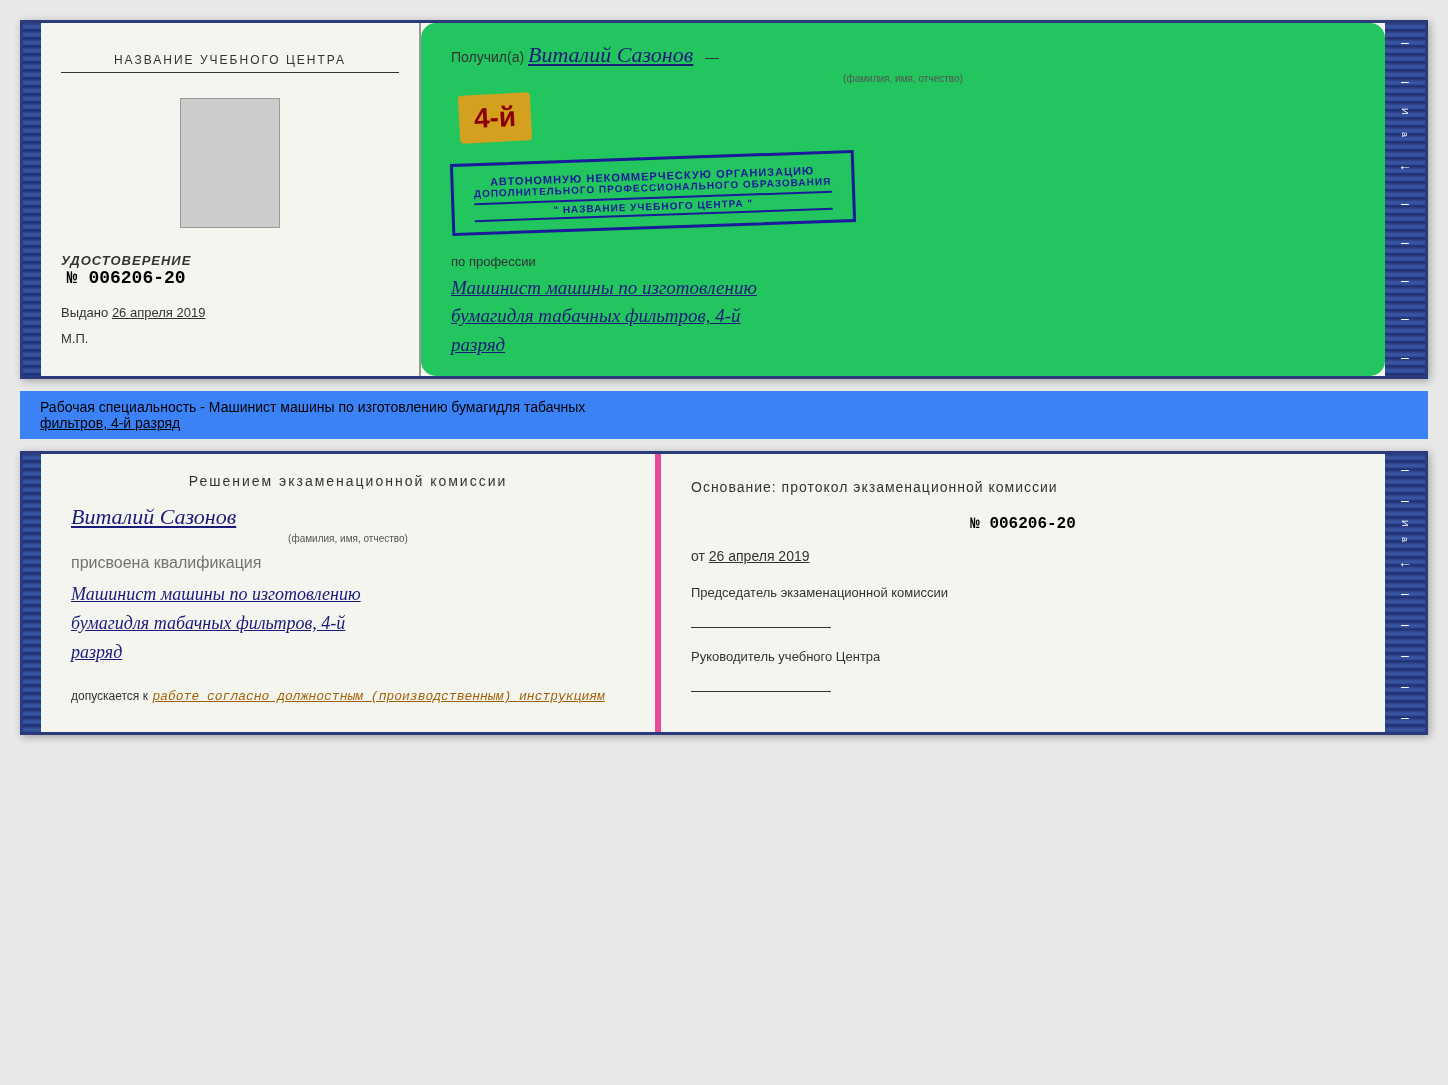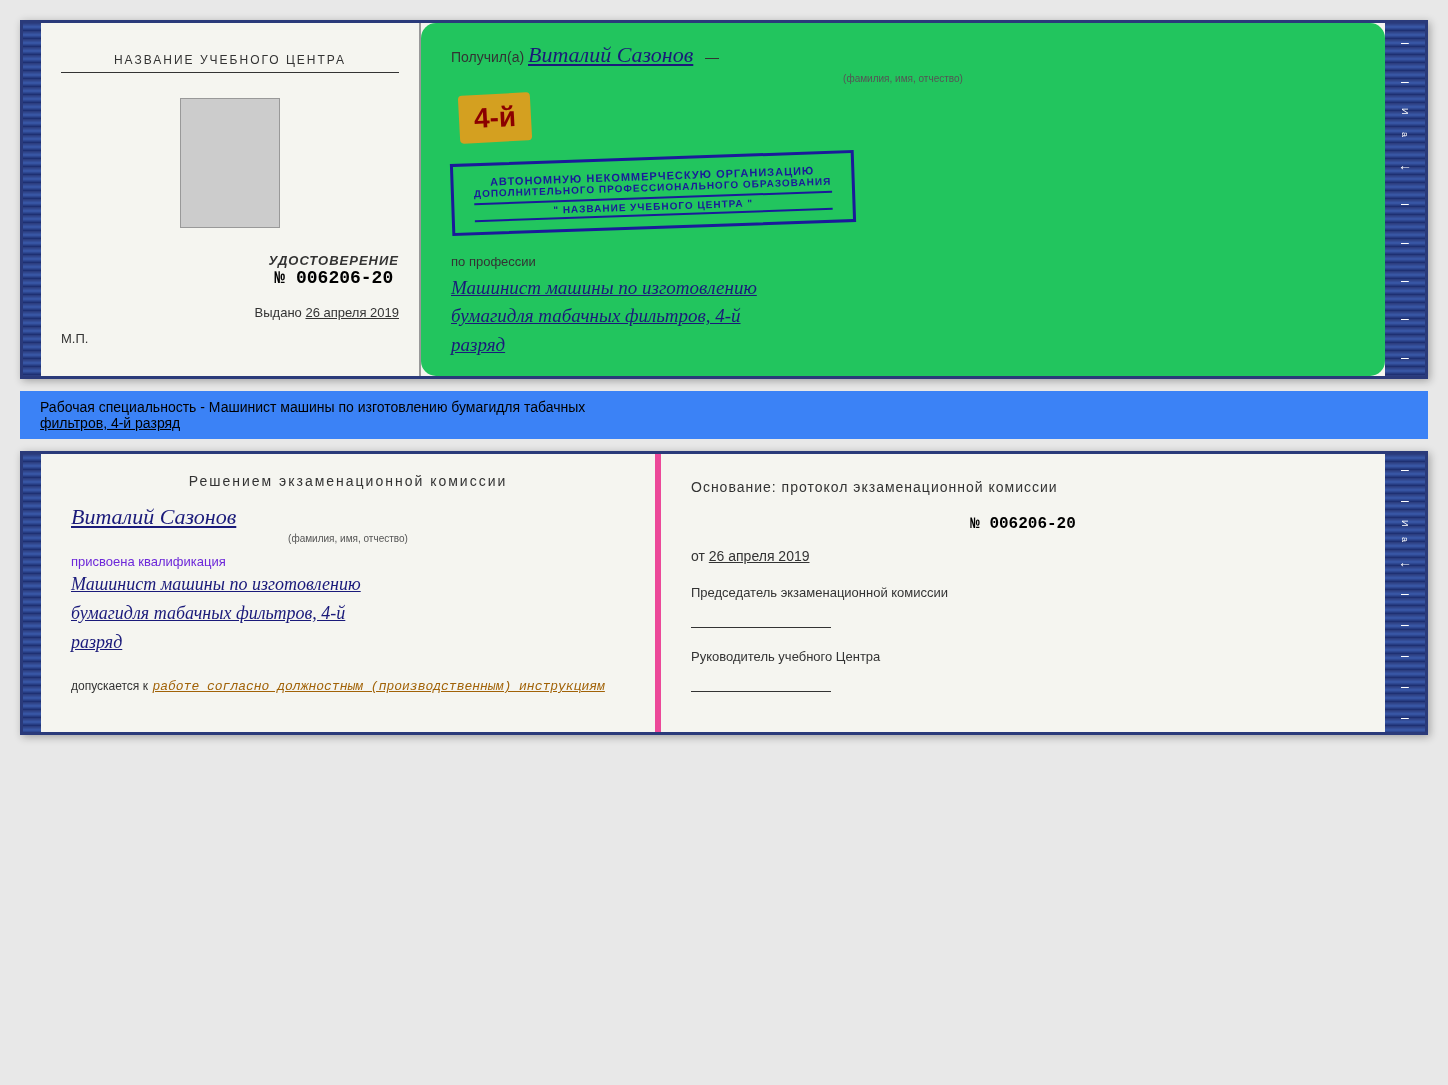--- a/index.html
+++ b/index.html
@@ -299,23 +299,23 @@
 
     .person-caption {
       font-size: 10px;
       color: #555;
       text-align: center;
       display: block;
       margin-bottom: 10px;
     }
 
     .assigned-qual-label {
-      font-size: 13px;
-      color: #6d28d9;
-      margin-bottom: 1px;
+      font-size: 16px;
+      color: #737373;
+      margin-bottom: 8px;
     }
 
     .qual-value {
       font-family: 'Georgia', serif;
       font-size: 18px;
       color: #1a1a7a;
       font-style: italic;
       text-decoration: underline;
       display: block;
       line-height: 1.6;
@@ -380,21 +380,21 @@
 
     .edge-dash {
       color: white;
       font-size: 14px;
       margin: 3px 0;
     }
 
     .cert-left-inner {
       display: flex;
       flex-direction: column;
-      align-items: flex-end;
+      align-items: flex-start;
       width: 100%;
       height: 100%;
       justify-content: space-between;
     }
   </style>
 </head>
 <body>
 
 <div class="page-wrapper">
 

